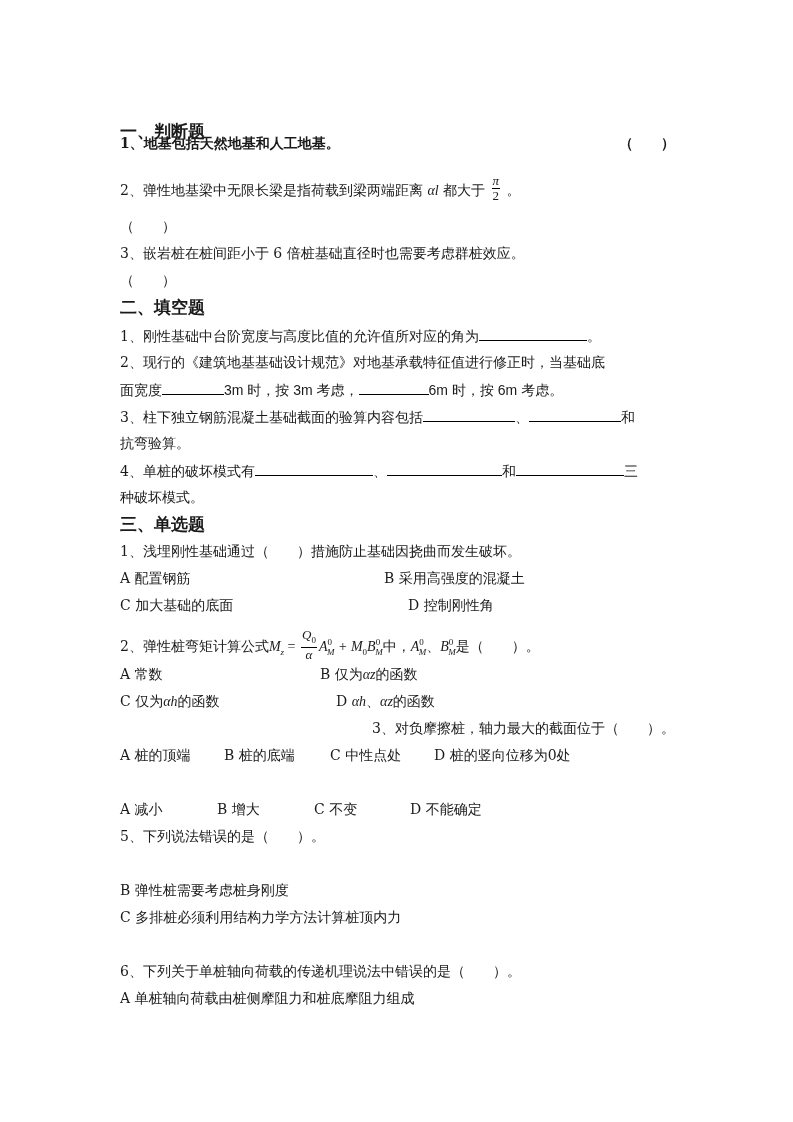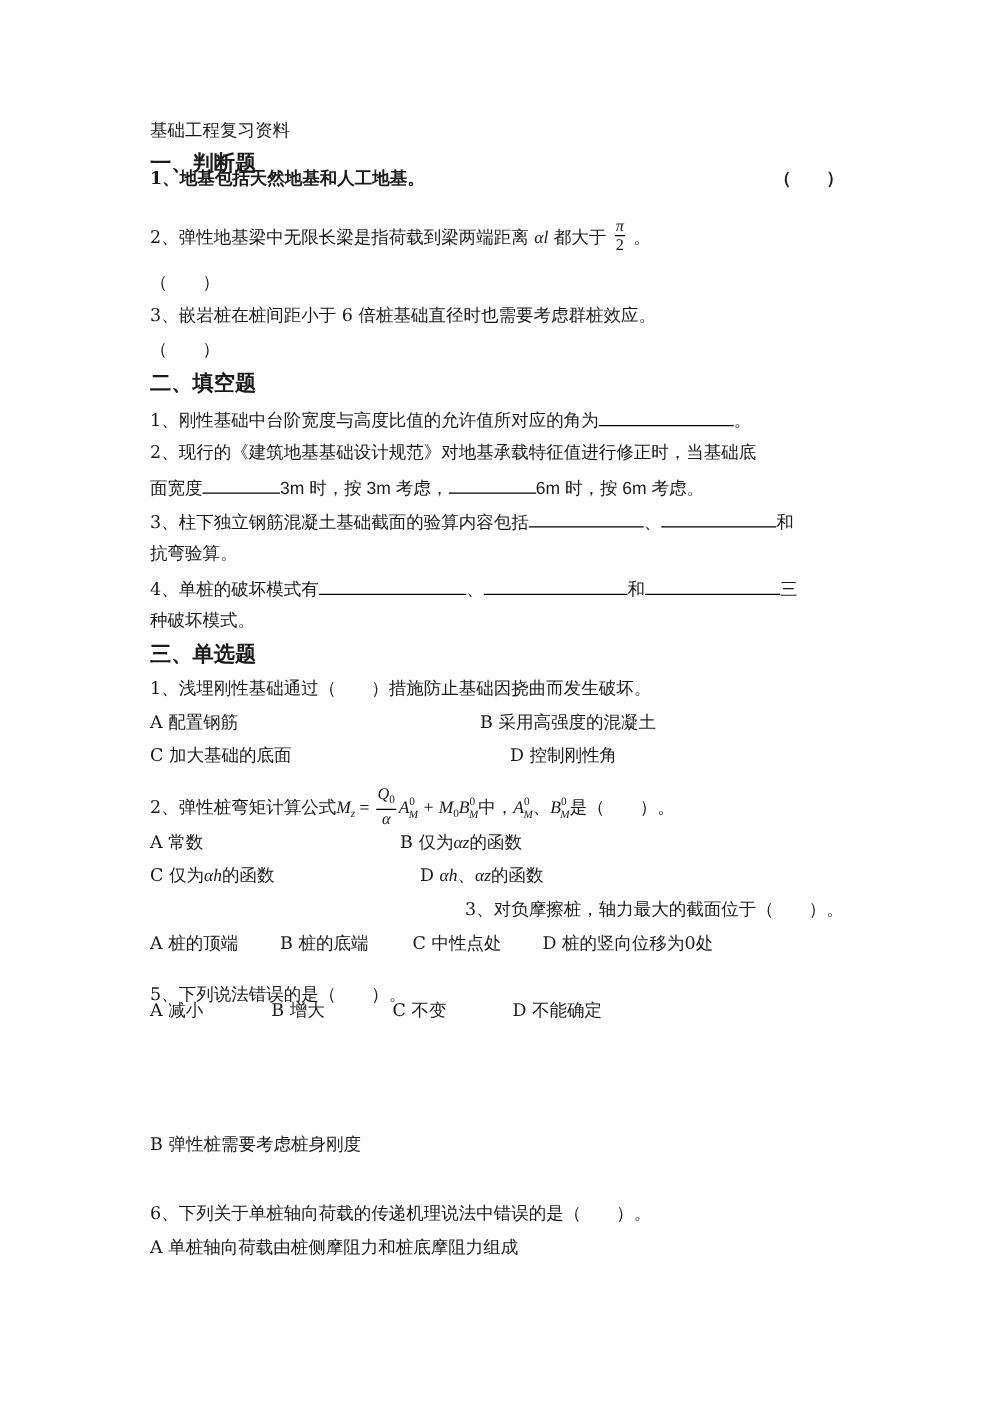--- a/index.html
+++ b/index.html
@@ -22,21 +22,20 @@
   .frac .numr { display: block; border-bottom: 1px solid #000; padding: 0 1px; font-size: 13px; }
   .frac .den { display: block; font-size: 13px; font-style: normal; }
   .opt { position: absolute; top: 0; }
   sub, sup { font-size: 9px; }
 </style>
 </head>
 <body>
 
 <div class="page">
 
-  <div class="line" style="top:96px;">基础工程复习资料</div>
 
   <div class="line heading" style="top:122px;">一、判断题</div>
 
   <div class="line" style="top:134px;font-weight:bold;">
     <span>1、地基包括天然地基和人工地基。</span>
     <span class="paren-right" style="right:0;">（　　）</span>
   </div>
 
   <div class="line" style="top:176px;">
     <span>2、弹性地基梁中无限长梁是指荷载到梁两端距离</span>
@@ -106,19 +105,20 @@
     <span class="opt" style="left:314px;text-align:center;">D  桩的竖向位移为0处</span>
   </div>
 
   <div class="line" style="top:800px;">
     <span class="opt" style="left:0;">A  减小</span>
     <span class="opt" style="left:97px;">B  增大</span>
     <span class="opt" style="left:194px;">C  不变</span>
     <span class="opt" style="left:290px;">D  不能确定</span>
   </div>
 
-  <div class="line" style="top:787px;">5、下列说法错误的是（　　）。</div>
-  <div class="line" style="top:881px;margin-top:26px;">B  弹性桩需要考虑桩身刚度</div>
+  <div class="line" style="top:827px;">5、下列说法错误的是（　　）。</div>
+  <div class="line" style="top:881px;">B  弹性桩需要考虑桩身刚度</div>
+  <div class="line" style="top:908px;">C  多排桩必须利用结构力学方法计算桩顶内力</div>
 
   <div class="line" style="top:962px;">6、下列关于单桩轴向荷载的传递机理说法中错误的是（　　）。</div>
   <div class="line" style="top:989px;">A  单桩轴向荷载由桩侧摩阻力和桩底摩阻力组成</div>
 
 </div>
 
 </body></html>

